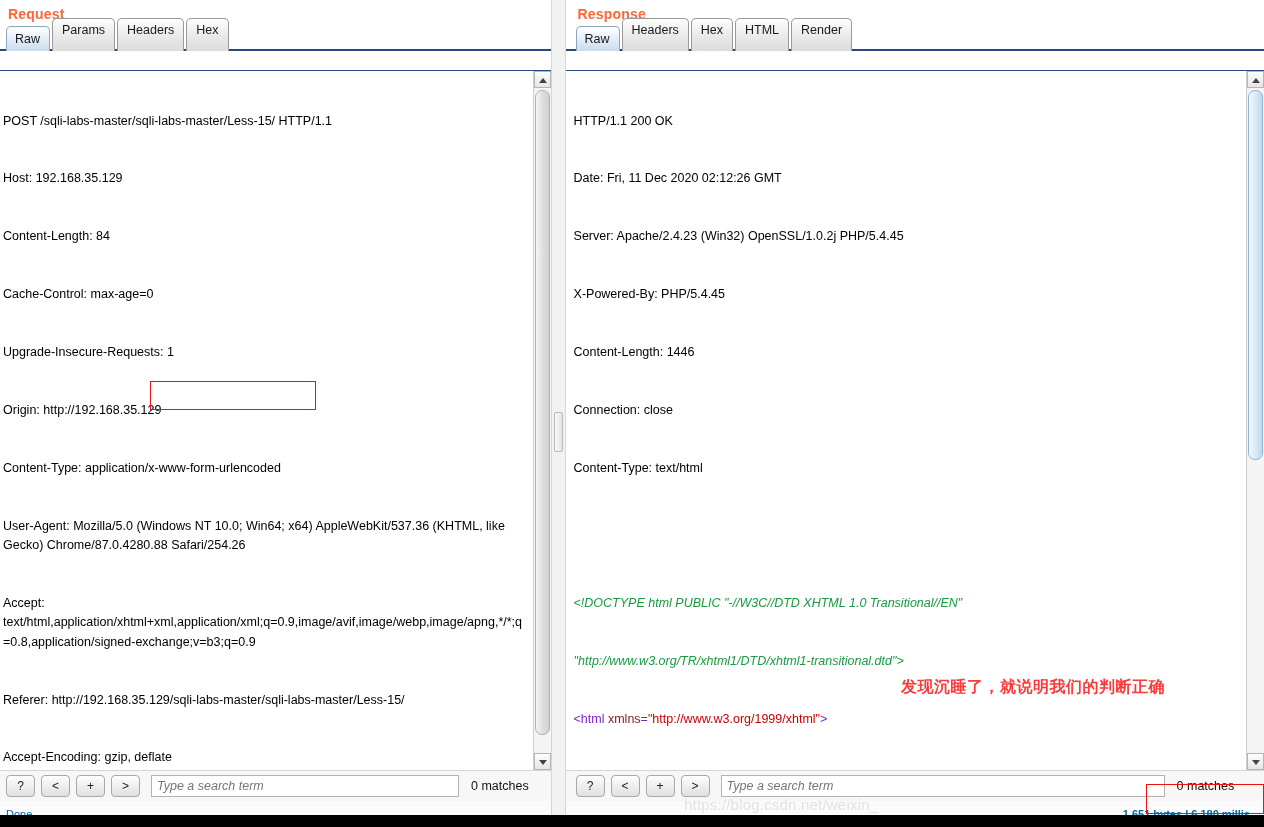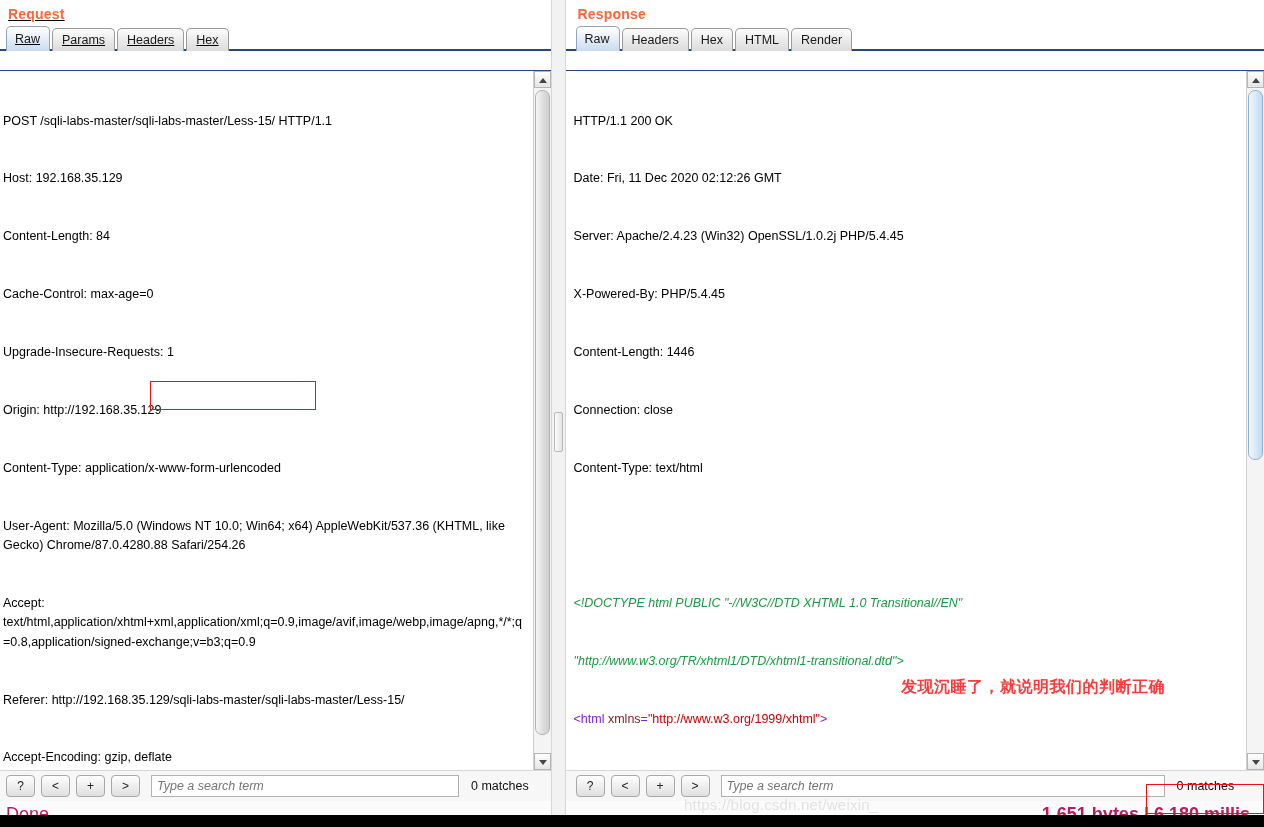--- a/index.html
+++ b/index.html
@@ -9,21 +9,21 @@
     font-family:"Liberation Sans","DejaVu Sans",sans-serif;
     font-size:12.5px;
     color:#000;
     overflow:hidden;
     position:relative;
   }
   .app{position:absolute;inset:0;display:flex;}
 
   
   .panel{position:relative;height:827px;background:#fff;box-sizing:border-box;}
-  .panel-left{width:551px;border-right:0;text-decoration:underline;}
+  .panel-left{width:551px;border-right:0;}
   .splitter{width:13px;height:827px;background:#f2f2f2;border-left:1px solid #d6d6d6;border-right:1px solid #d6d6d6;position:relative;}
   .splitter .grip{position:absolute;left:2px;top:412px;width:7px;height:38px;
       background:linear-gradient(to right,#fbfbfb,#e3e3e3);border:1px solid #b9b9b9;border-radius:2px;}
   .panel-right{width:699px;}
 
   
   .panel-title{
     font-weight:bold;font-size:14px;color:#ff6633;
     padding:6px 0 4px 8px;letter-spacing:.2px;
   }
@@ -31,21 +31,21 @@
 
   
   .tabbar{position:relative;height:25px;padding-left:6px;display:flex;align-items:flex-end;}
   .panel-right .tabbar{padding-left:10px;}
   .tabbar:after{
     content:"";position:absolute;left:0;right:0;bottom:0;height:2px;
     background:#27497f;
   }
   .tab{
     position:relative;z-index:2;
-    height:23px;line-height:22px;
+    height:33px;line-height:22px;
     padding:0 9px;
     font-size:12.5px;color:#1a1a1a;
     border:1px solid #9a9a9a;
     border-bottom:none;
     border-radius:5px 5px 0 0;
     background:linear-gradient(to bottom,#fdfdfd 0%,#e9e9e9 55%,#dcdcdc 100%);
     margin-right:2px;
     box-sizing:border-box;
     white-space:nowrap;
     cursor:default;
@@ -148,21 +148,21 @@
   .matches{margin-left:12px;font-size:12.5px;color:#111;font-style:normal;white-space:nowrap;}
 
   
   .statusbar{
     position:absolute;left:0;right:0;bottom:0;height:26px;
     background:#fbfbfb;
     display:flex;align-items:center;box-sizing:border-box;
   }
   .panel-left .statusbar{padding-left:6px;}
   .panel-right .statusbar{justify-content:flex-end;padding-right:14px;font-weight:bold;}
-  .statusbar .txt{font-size:18px;color:#be185d;}
+  .statusbar .txt{font-size:11px;color:#0369a1;}
 
   .watermark{
     position:absolute;left:684px;top:796px;
     font-size:15px;color:#e2e2e2;
     font-family:"Liberation Sans",sans-serif;
     white-space:nowrap;
     letter-spacing:.2px;
   }
   .bottombar{position:absolute;left:0;right:0;bottom:0;height:12px;background:#000;}
 </style>

